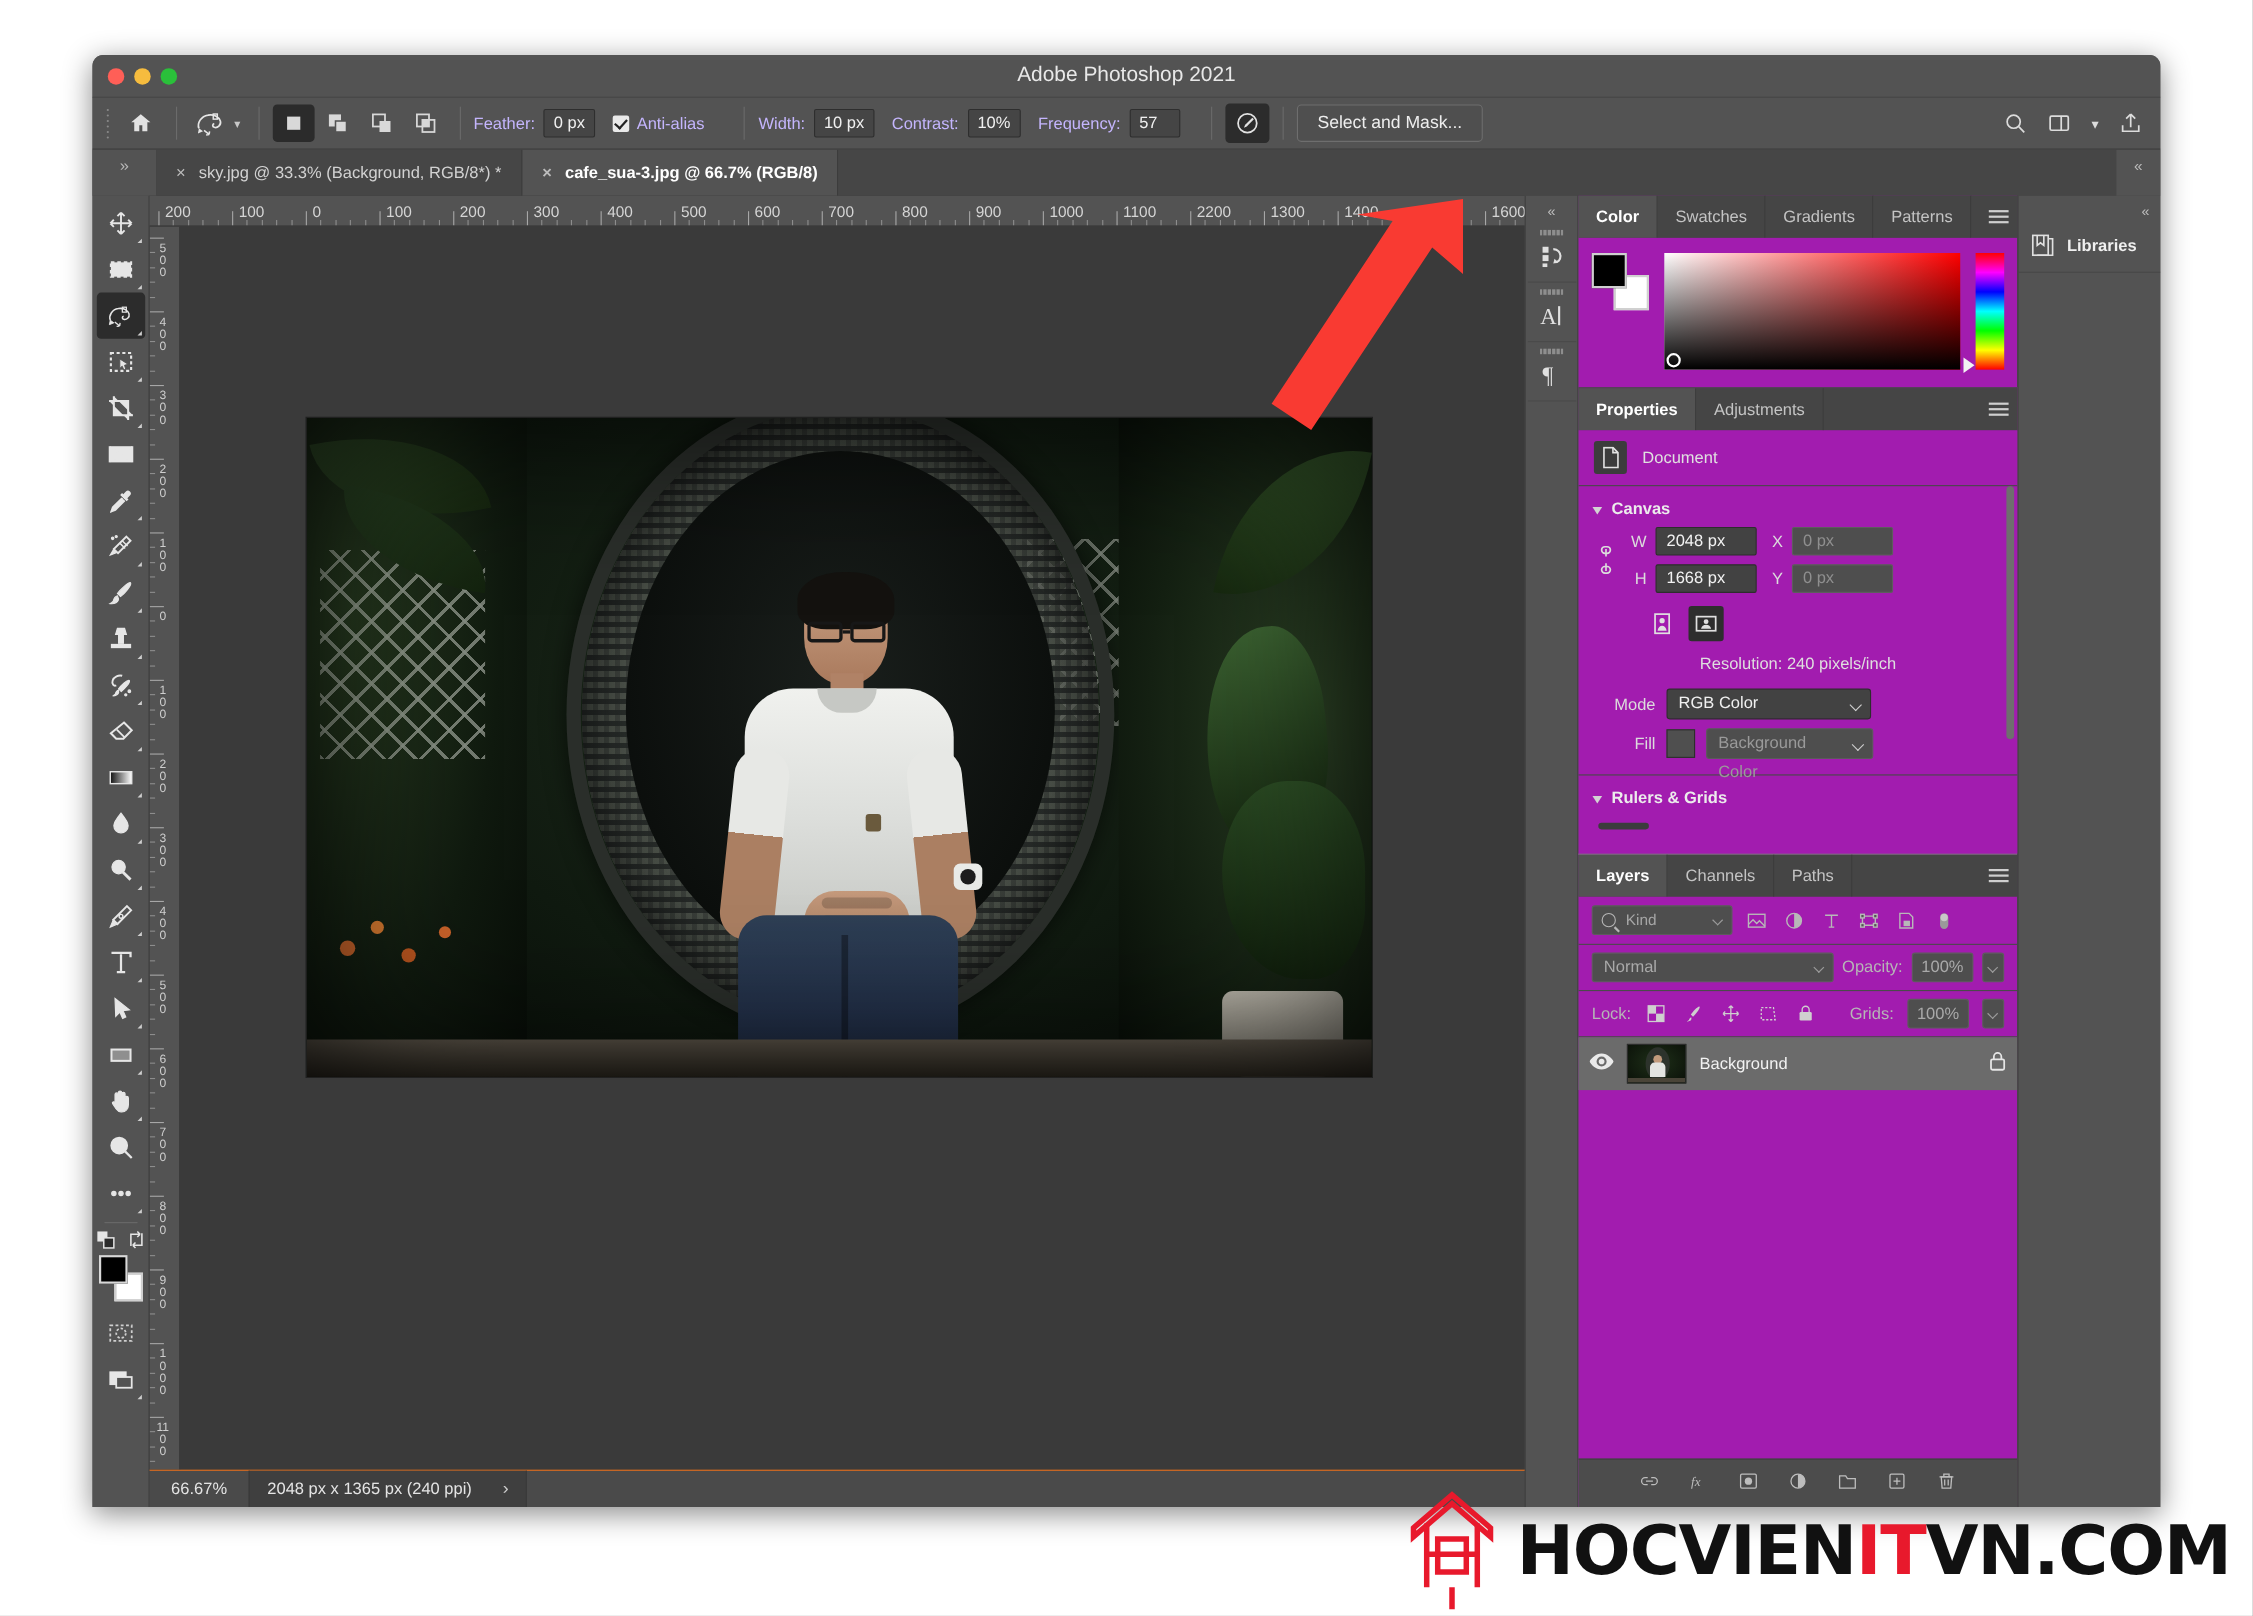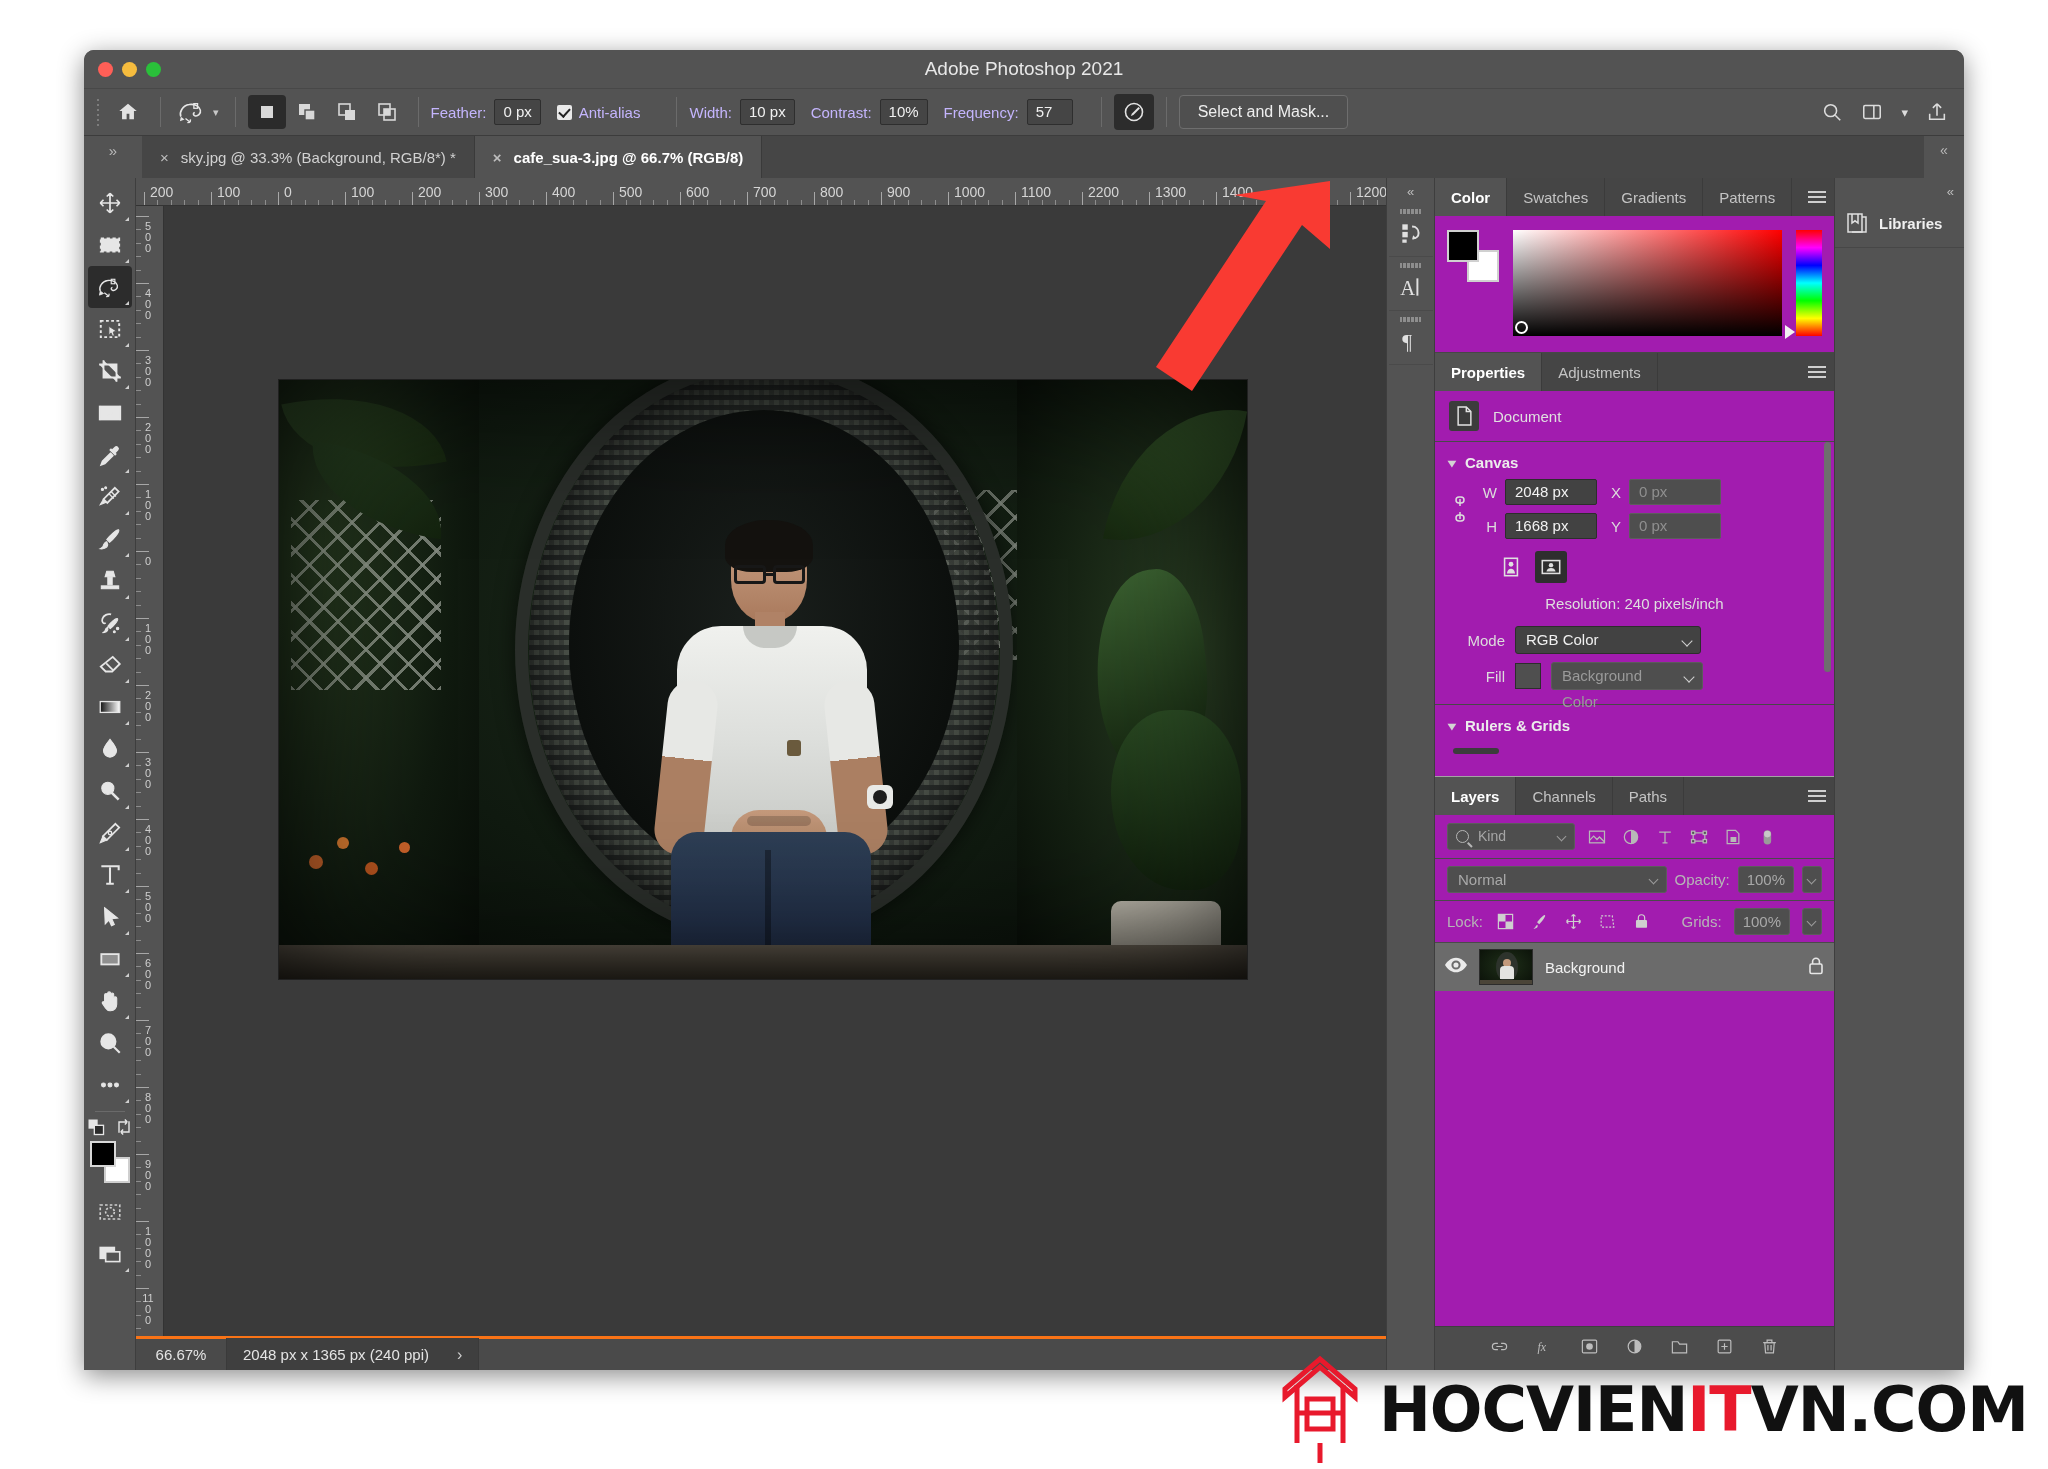--- a/index.html
+++ b/index.html
@@ -116,21 +116,21 @@
      line-height:11px; text-align:center; word-break:break-all;}
   #stage{ flex:1; background:#3a3a3a; position:relative; overflow:hidden;}
 
   
   #photo{ position:absolute; left:114px; top:173px; width:970px; height:601px;
     border:1px solid #202020; overflow:hidden;
     background:#0d1410; }
   .pl{ position:absolute; }
 
   
-  #statusbar{ height:34px; background:#4a4a4a; border-top:3px solid #f97316;
+  #statusbar{ height:34px; background:#4a4a4a; border-top:1px solid #f97316;
      display:flex; align-items:center; color:#e4e4e4; font-size:15px;}
   #statusbar .sb-zoom{ width:90px; text-align:center;}
   #statusbar .sb-dims{ background:#3f3f3f; padding:0 16px; height:34px;
      display:flex;align-items:center;gap:28px; border-left:1px solid #3a3a3a;
      border-right:1px solid #3a3a3a;}
   #statusbar .arrow{ color:#cfcfcf; font-size:16px;}
 
   
   #icon-dock{ width:48px; background:#535353; border-left:1px solid #3e3e3e;
      display:flex; flex-direction:column; align-items:center; }
@@ -705,21 +705,21 @@
           <div class="rtick" style="left: 1106.8px; height: 5px;"></div>
           <div class="rtick" style="left: 1120.2px; height: 5px;"></div>
           <div class="rtick" style="left: 1133.6px; height: 5px;"></div>
           <div class="rtick rmajor" style="left: 1147px;"></div>
           <div class="rlabel" style="left: 1153px;">1500</div>
           <div class="rtick" style="left: 1160.4px; height: 5px;"></div>
           <div class="rtick" style="left: 1173.8px; height: 5px;"></div>
           <div class="rtick" style="left: 1187.2px; height: 5px;"></div>
           <div class="rtick" style="left: 1200.6px; height: 5px;"></div>
           <div class="rtick rmajor" style="left: 1214px;"></div>
-          <div class="rlabel" style="left: 1220px;">1200</div>
+          <div class="rlabel" style="left: 1220px;">1600</div>
           <div class="rtick" style="left: 1227.4px; height: 5px;"></div>
           <div class="rtick" style="left: 1240.8px; height: 5px;"></div>
         </div>
       <div id="canvas-wrap">
         <div id="ruler-v">
             <div class="vtick vmajor" style="top: 10px;"></div>
             <div class="vlabel" style="top: 15px;">500</div>
             <div class="vtick" style="top: 23.4px; width: 5px;"></div>
             <div class="vtick" style="top: 36.8px; width: 5px;"></div>
             <div class="vtick" style="top: 50.2px; width: 5px;"></div>

